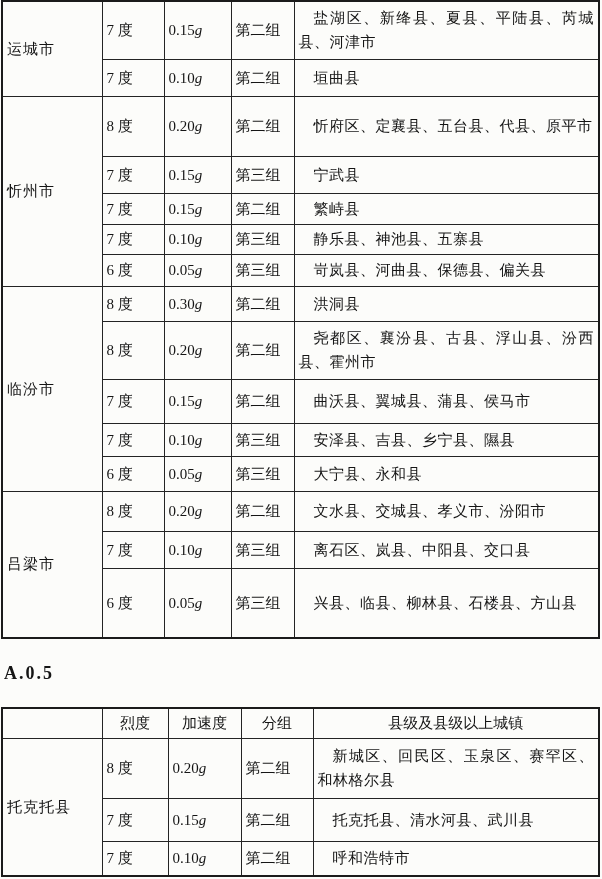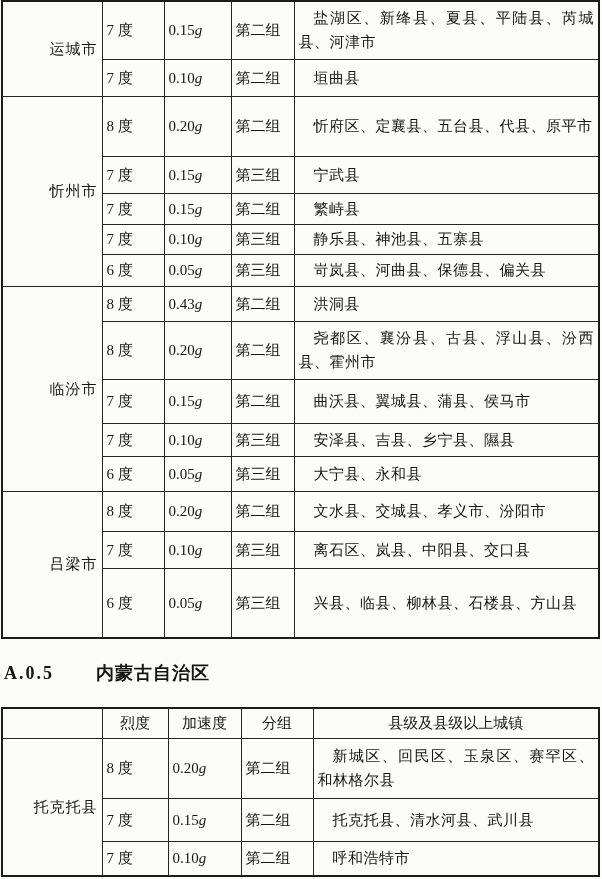--- a/index.html
+++ b/index.html
@@ -22,21 +22,21 @@
   table.tbl td, table.tbl th {
     border: 1px solid #242424;
     font-size: 15px;
     font-weight: normal;
     padding: 2px 4px;
     vertical-align: middle;
     line-height: 24px;
     overflow: hidden;
   }
   td.city, th.city {
-    text-align: right;
+    text-align: left;
     letter-spacing: 1px;
     padding: 2px 2px;
   }
   td.c { }
   td.accel i.g {
     font-style: italic;
     font-family: "Liberation Serif", "DejaVu Serif", serif;
   }
   td.towns {
     text-align: justify;
@@ -48,21 +48,20 @@
   h2.heading {
     margin: 0;
     padding: 0 0 0 4px;
     position: relative;
     height: 68px;
     display: flex;
     align-items: center;
     font-size: 18px;
     font-weight: bold;
     letter-spacing: 1px;
-    gap: 26px;
   }
   h2.heading .num { margin-right: 16px; letter-spacing: 2px; }
 </style>
 </head>
 <body>
 
 <div class="page">
 
   <table class="tbl">
     <colgroup>
@@ -116,21 +115,21 @@
       <tr style="height:32px">
         <td class="c">6 度</td>
         <td class="c accel"><span>0.05</span><i class="g">g</i></td>
         <td class="c">第三组</td>
         <td class="towns">岢岚县、河曲县、保德县、偏关县</td>
       </tr>
 
       <tr style="height:35px">
         <td class="city" rowspan="5">临汾市</td>
         <td class="c">8 度</td>
-        <td class="c accel"><span>0.43</span><i class="g">g</i></td>
+        <td class="c accel"><span>0.30</span><i class="g">g</i></td>
         <td class="c">第二组</td>
         <td class="towns">洪洞县</td>
       </tr>
       <tr style="height:58px">
         <td class="c">8 度</td>
         <td class="c accel"><span>0.20</span><i class="g">g</i></td>
         <td class="c">第二组</td>
         <td class="towns">尧都区、襄汾县、古县、浮山县、汾西县、霍州市</td>
       </tr>
       <tr style="height:44px">
@@ -169,21 +168,20 @@
         <td class="c">6 度</td>
         <td class="c accel"><span>0.05</span><i class="g">g</i></td>
         <td class="c">第三组</td>
         <td class="towns">兴县、临县、柳林县、石楼县、方山县</td>
       </tr>
     </tbody>
   </table>
 
   <h2 class="heading">
     <span class="num">A.0.5</span>
-    <span>内蒙古自治区</span>
   </h2>
 
   <table class="tbl">
     <colgroup>
       <col style="width:100px">
         <col style="width:66px">
         <col style="width:73px">
         <col style="width:72px">
         <col>
     </colgroup>

